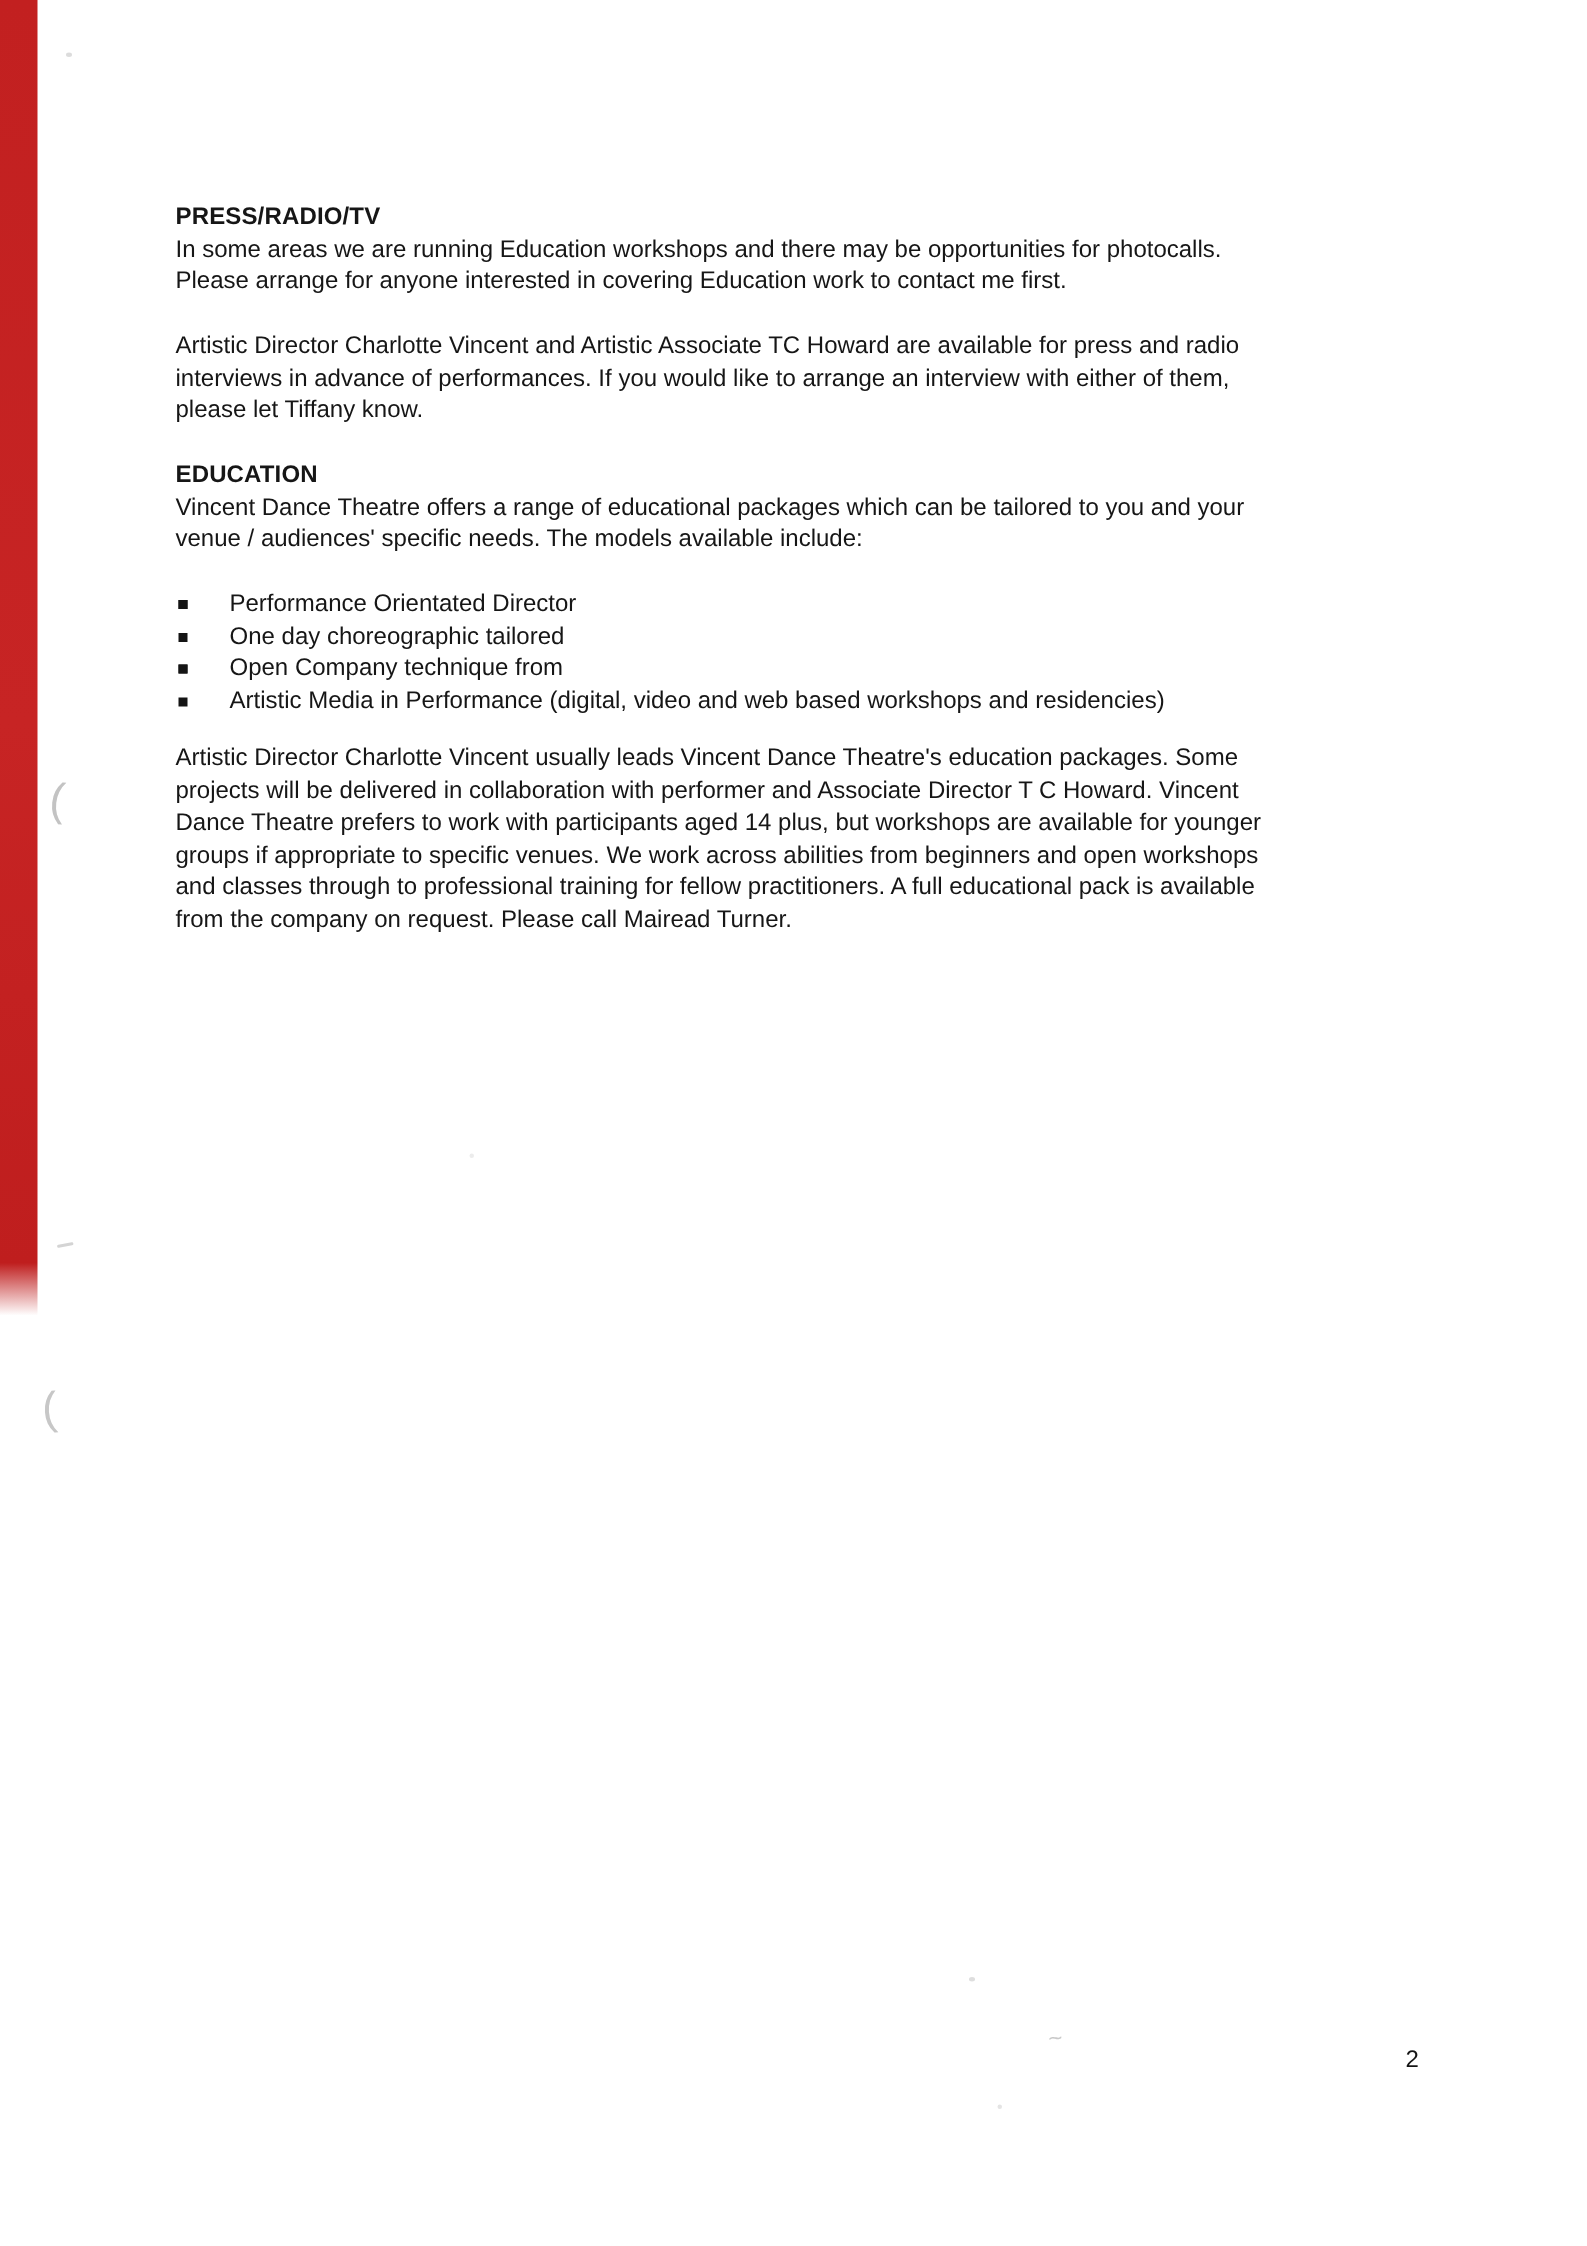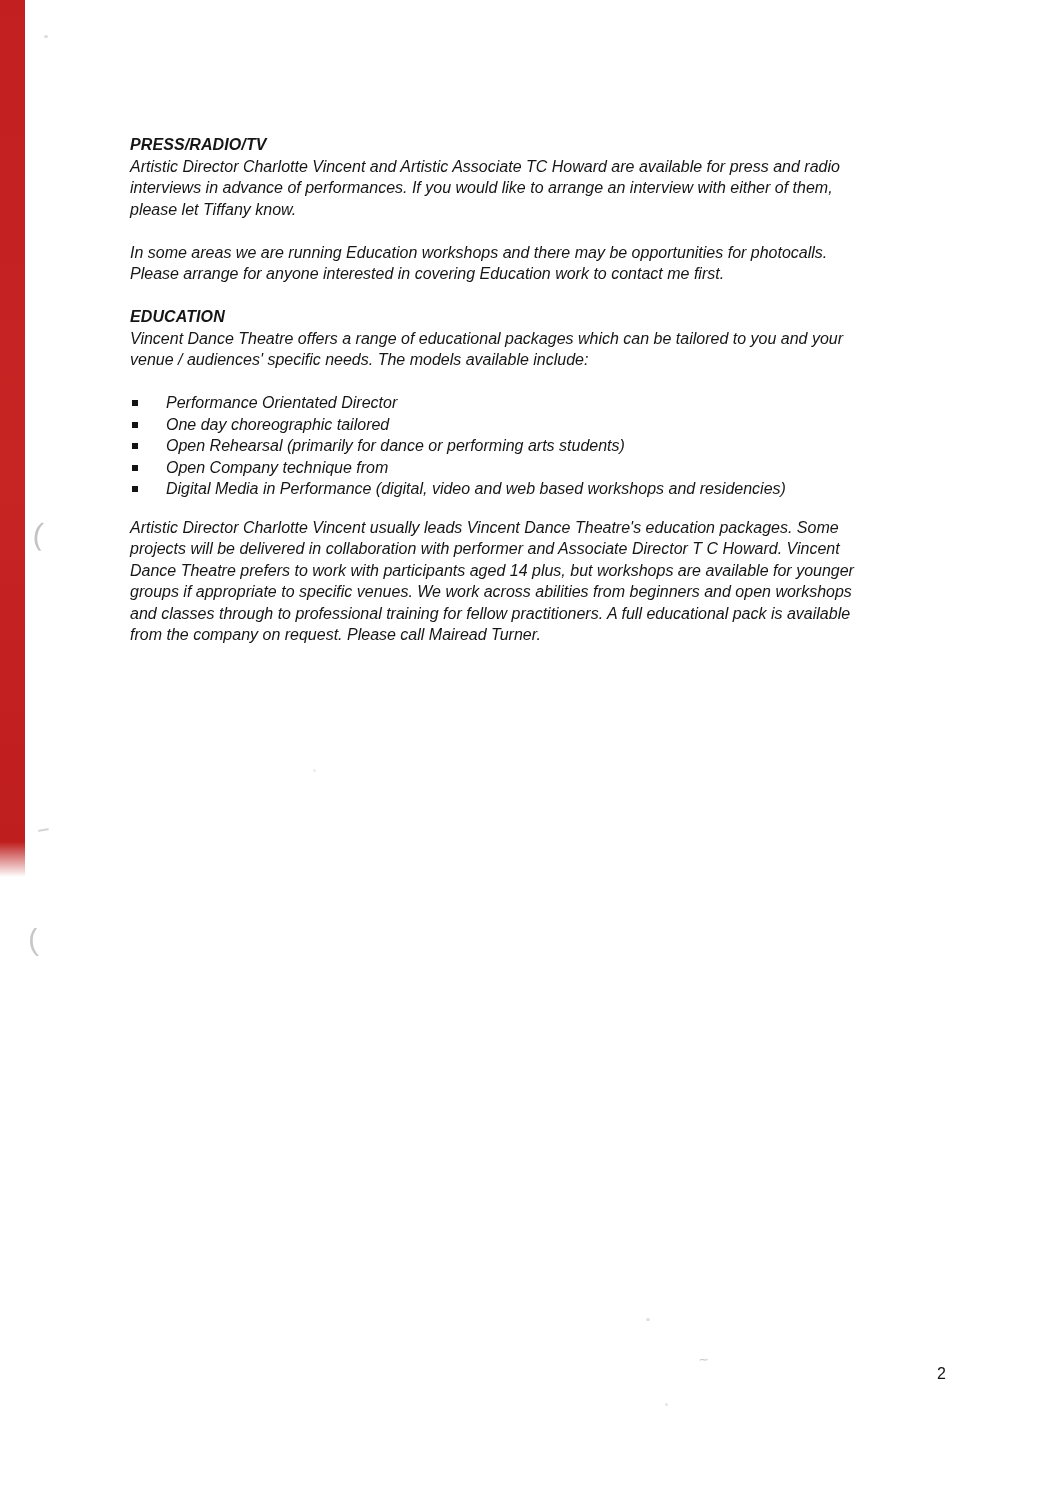--- a/index.html
+++ b/index.html
@@ -23,26 +23,25 @@
     position: absolute;
     left: 0;
     top: 0;
     width: 25px;
     height: 877px;
     background: linear-gradient(to bottom,
       #c22020 0%, #c72424 55%, #bf1e1e 96%, rgba(191,30,30,0) 100%);
   }
   .content {
     position: absolute;
-    left: 130px;
+    left: 117px;
     top: 134px;
     width: 800px;
     font-size: 16px;
     line-height: 21.5px;
-    font-style: italic;
   }
   .heading {
     margin: 0;
     font-size: 16px;
     font-weight: bold;
     line-height: 21.5px;
     letter-spacing: 0.1px;
   }
   .para {
     margin: 0 0 21.5px 0;
@@ -118,25 +117,25 @@
   <div class="artifact speck-a"></div>
   <div class="artifact speck-b"></div>
   <div class="artifact speck-c"></div>
   <span class="artifact squiggle-1">~</span>
   <div class="artifact speck-d"></div>
 
   <main class="content">
 
     <section>
       <h2 class="heading">PRESS/RADIO/TV</h2>
+      <p class="para">In some areas we are running Education workshops and there may be opportunities for photocalls.
+Please arrange for anyone interested in covering Education work to contact me first.</p>
       <p class="para">Artistic Director Charlotte Vincent and Artistic Associate TC Howard are available for press and radio
 interviews in advance of performances.  If you would like to arrange an interview with either of them,
 please let Tiffany know.</p>
-      <p class="para">In some areas we are running Education workshops and there may be opportunities for photocalls.
-Please arrange for anyone interested in covering Education work to contact me first.</p>
     </section>
 
     <section>
       <h2 class="heading">EDUCATION</h2>
       <p class="para">Vincent Dance Theatre offers a range of educational packages which can be tailored to you and your
 venue / audiences' specific needs. The models available include:</p>
 
       <ul class="bullets">
         <li>
           <span class="bullet-square"></span>
@@ -144,29 +143,28 @@
         <li>
           <span class="bullet-square"></span>
           <span>Performance Orientated Director</span>
         </li>
         <li>
           <span class="bullet-square"></span>
           <span>One day choreographic tailored</span>
         </li>
         <li>
           <span class="bullet-square"></span>
-          <span>Open Rehearsal  (primarily for dance or performing arts students)</span>
         </li>
         <li>
           <span class="bullet-square"></span>
           <span>Open Company technique from</span>
         </li>
         <li>
           <span class="bullet-square"></span>
-          <span>Digital Media in Performance (digital, video and web based workshops and residencies)</span>
+          <span>Artistic Media in Performance (digital, video and web based workshops and residencies)</span>
         </li>
       </ul>
 
       <p class="para last">Artistic Director Charlotte Vincent usually leads Vincent Dance Theatre's education packages. Some
 projects will be delivered in collaboration with performer and Associate Director T C Howard. Vincent
 Dance Theatre prefers to work with participants aged 14 plus, but workshops are available for younger
 groups if appropriate to specific venues. We work across abilities from beginners and open workshops
 and classes through to professional training for fellow practitioners. A full educational pack is available
 from the company on request.  Please call Mairead Turner.</p>
     </section>

